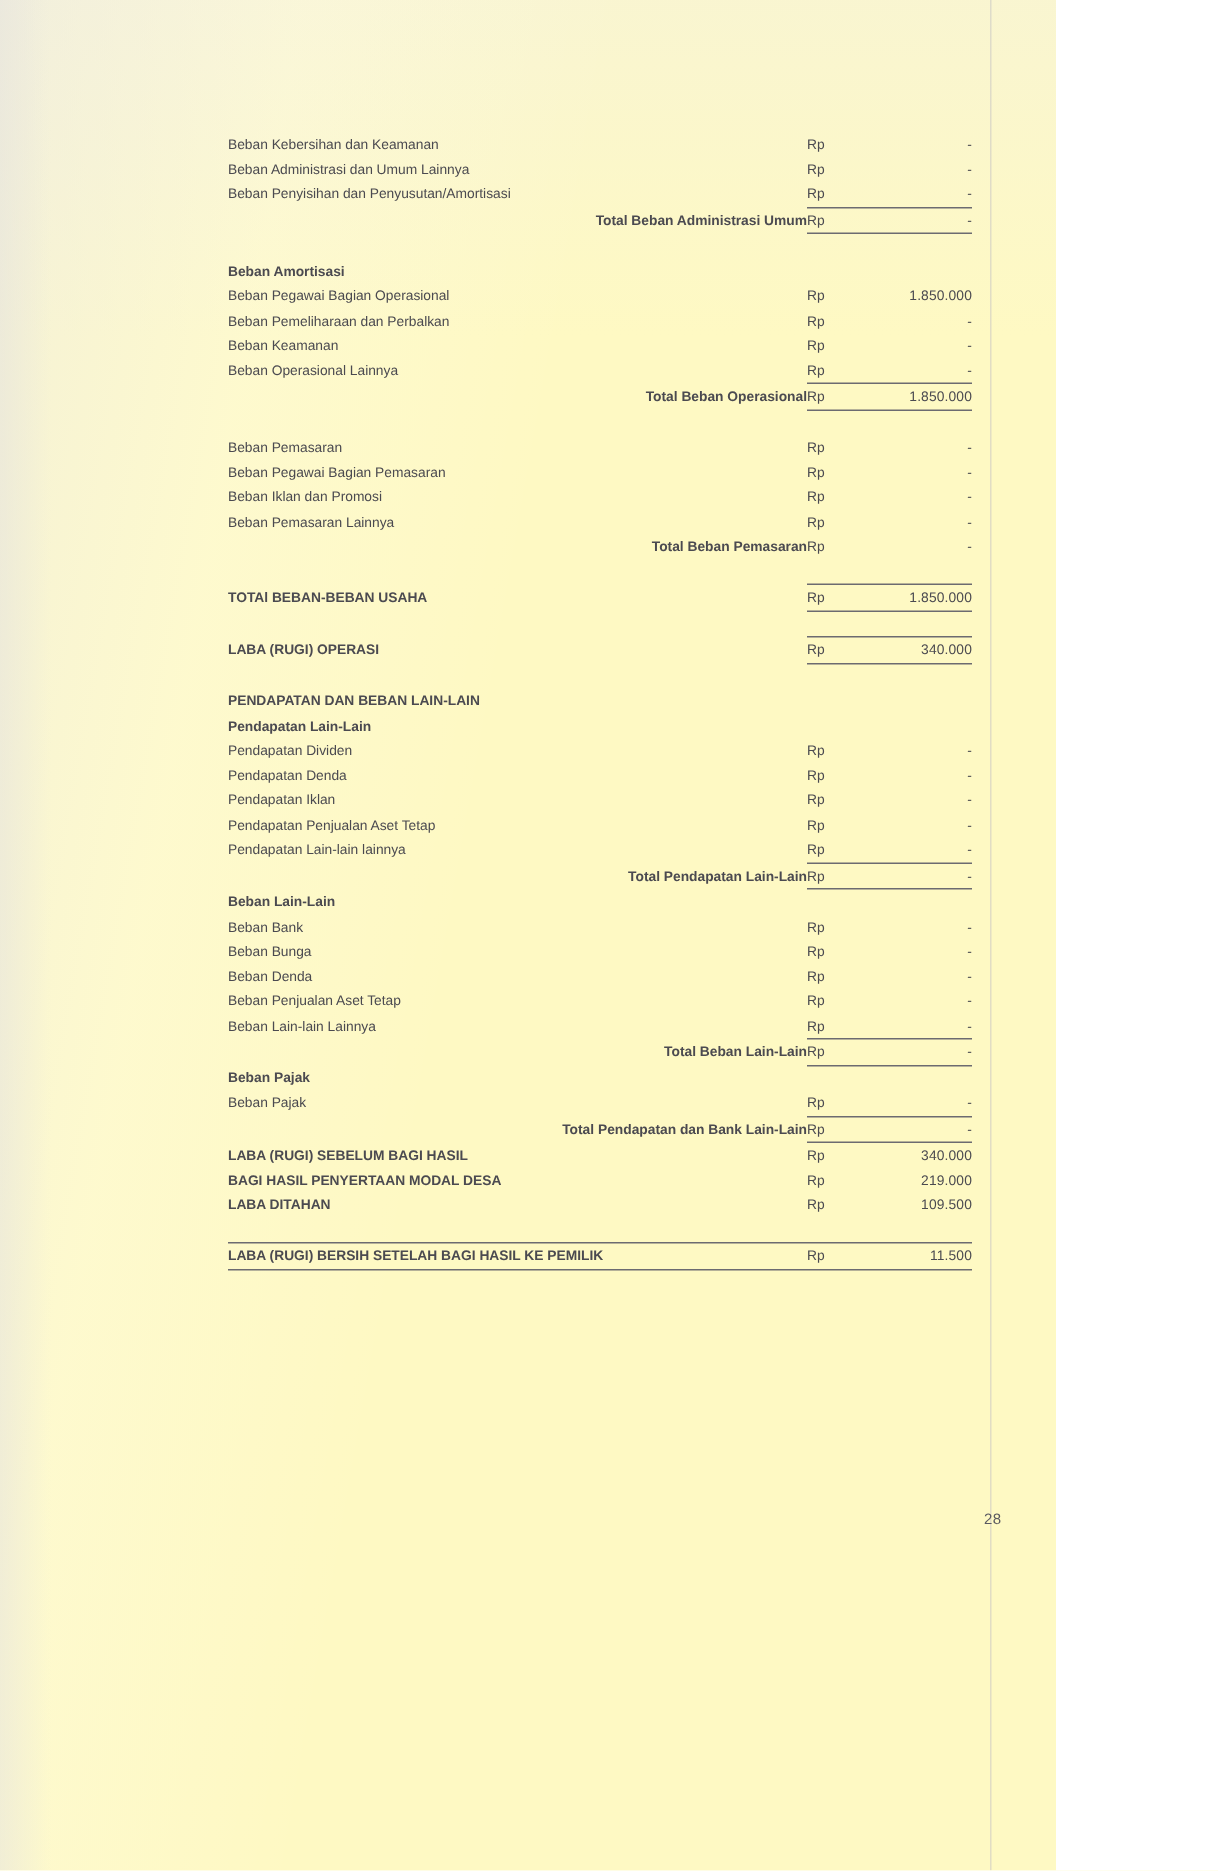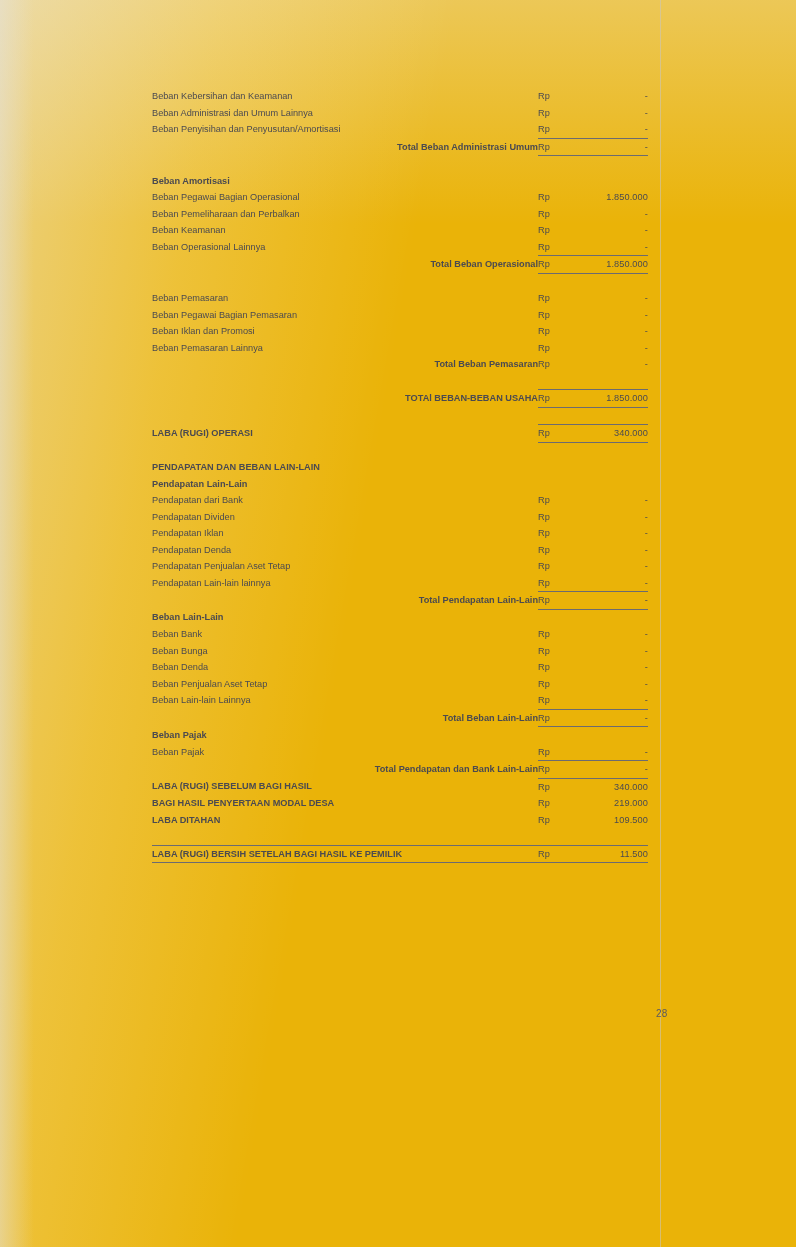--- a/index.html
+++ b/index.html
@@ -6,23 +6,23 @@
   html, body {
     margin: 0;
     padding: 0;
     background: #ffffff;
   }
   body {
     font-family: "Liberation Sans", sans-serif;
   }
   .page {
     position: relative;
-    width: 796px;
+    width: 704px;
     height: 1247px;
-    background: #eab308;
+    background: #fef9c3;
     overflow: hidden;
   }
   
   .paper-tint {
     position: absolute;
     inset: 0;
     background:
       linear-gradient(100deg, rgba(236,234,230,0.55) 0%, rgba(252,251,250,0.2) 22%, rgba(255,255,255,0) 45%),
       linear-gradient(180deg, rgba(240,238,234,0.35) 0%, rgba(255,255,255,0) 18%);
     pointer-events: none;
@@ -73,21 +73,21 @@
   col.c-amt   { width: 66px;  }
 
   td.label { padding-left: 2px; }
   td.cur   { text-align: left; padding-left: 4px; letter-spacing: 0.1px; }
   td.amt   { text-align: right; padding-right: 3px; letter-spacing: 0.1px; }
 
   
   .lvl-item    { padding-left: 2px; }
   .lvl-head    { padding-left: 2px; font-weight: bold; }
   .lvl-total   { text-align: right; padding-right: 52px; font-weight: bold; }
-  .lvl-grand   { text-align: right; padding-right: 112px; font-weight: bold; }
+  .lvl-grand   { text-align: left; padding-right: 112px; font-weight: bold; }
   .lvl-caps    { padding-left: 2px; font-weight: bold; }
 
   
   .rule-top td.cur, .rule-top td.amt { border-top: 1px solid #6c6b70; }
   .rule-bot td.cur, .rule-bot td.amt { border-bottom: 1px solid #6c6b70; }
 
   
   .rule-full-top td { border-top: 1px solid #6c6b70; }
   .rule-full-bot td { border-bottom: 1px solid #6c6b70; }
 
@@ -224,36 +224,31 @@
             <td class="label lvl-caps">PENDAPATAN DAN BEBAN LAIN-LAIN</td>
             <td class="cur"></td>
             <td class="amt"></td>
           </tr>
           <tr>
             <td class="label lvl-head">Pendapatan Lain-Lain</td>
             <td class="cur"></td>
             <td class="amt"></td>
           </tr>
           <tr>
-            <td class="label lvl-item">Pendapatan dari Bank</td>
-            <td class="cur">Rp</td>
-            <td class="amt amt-dash">-</td>
-          </tr>
-          <tr>
             <td class="label lvl-item">Pendapatan Dividen</td>
             <td class="cur">Rp</td>
             <td class="amt amt-dash">-</td>
           </tr>
           <tr>
+            <td class="label lvl-item">Pendapatan Denda</td>
+            <td class="cur">Rp</td>
+            <td class="amt amt-dash">-</td>
+          </tr>
+          <tr>
             <td class="label lvl-item">Pendapatan Iklan</td>
-            <td class="cur">Rp</td>
-            <td class="amt amt-dash">-</td>
-          </tr>
-          <tr>
-            <td class="label lvl-item">Pendapatan Denda</td>
             <td class="cur">Rp</td>
             <td class="amt amt-dash">-</td>
           </tr>
           <tr>
             <td class="label lvl-item">Pendapatan Penjualan Aset Tetap</td>
             <td class="cur">Rp</td>
             <td class="amt amt-dash">-</td>
           </tr>
           <tr>
             <td class="label lvl-item">Pendapatan Lain-lain lainnya</td>

